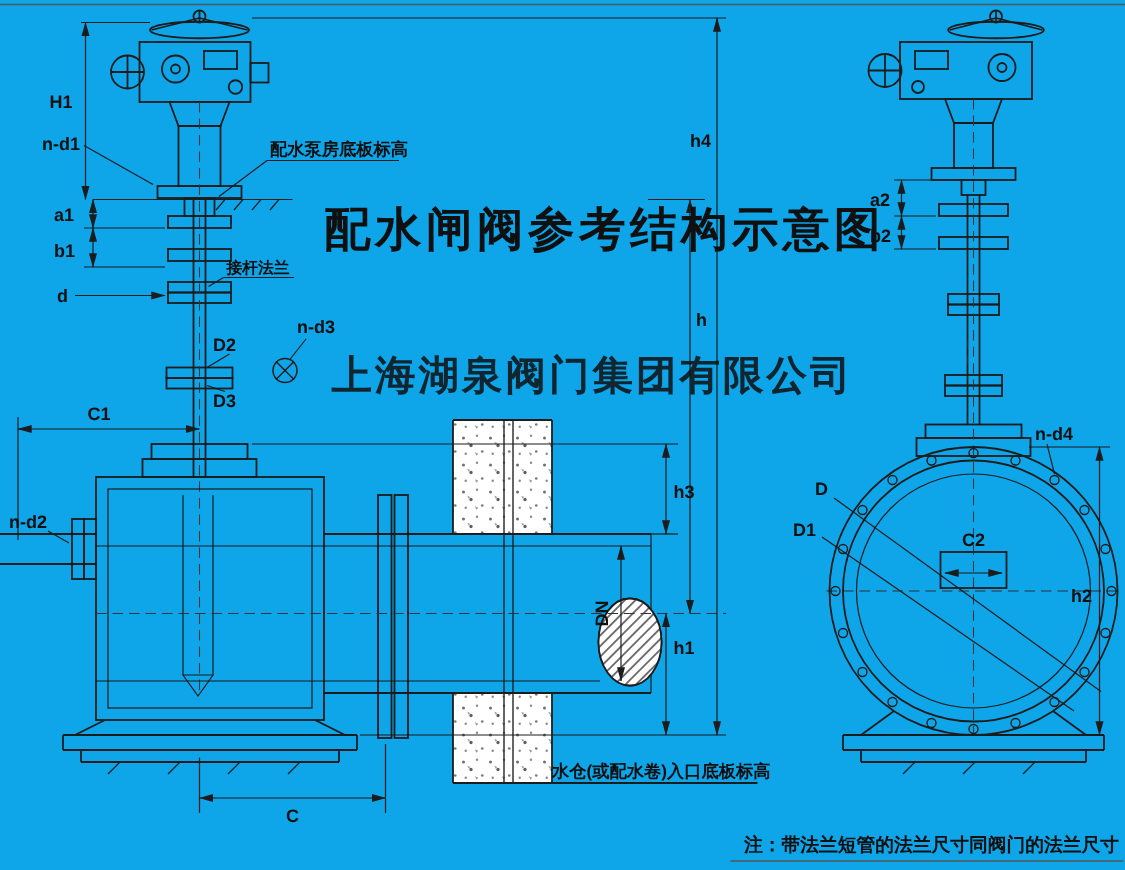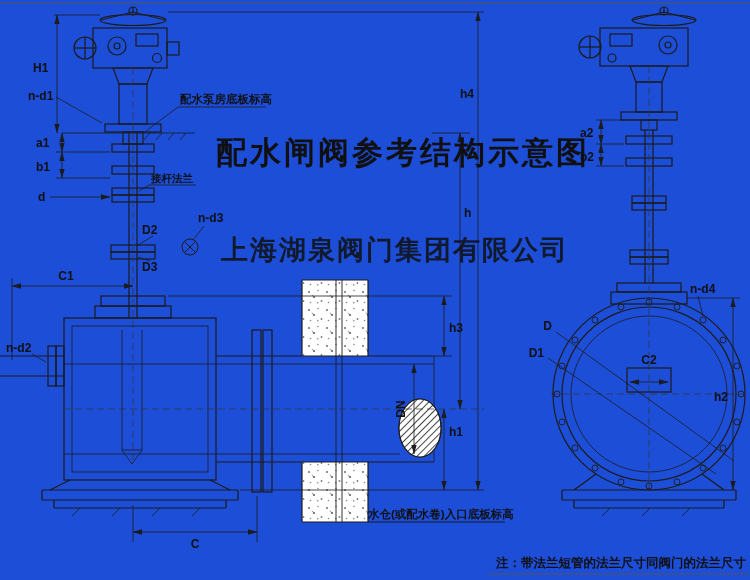--- a/index.html
+++ b/index.html
@@ -1,16 +1,16 @@
 <!DOCTYPE html>
 <html><head>
 <meta charset="utf-8">
 <style>
   html,body{margin:0;padding:0;background:#ffffff;}
-  .stage{position:relative;width:750px;height:580px;background:#1d4ed8;overflow:hidden;
+  .stage{position:relative;width:750px;height:580px;background:#0ea5e9;overflow:hidden;
          font-family:"Liberation Sans","DejaVu Sans",sans-serif;}
   svg{position:absolute;left:0;top:0;}
   svg text{fill:#101010;font-family:"Liberation Sans","DejaVu Sans",sans-serif;}
   .dim{font-size:12px;font-weight:bold;}
   .callout{font-size:11.5px;font-weight:bold;}
   .callout-sm{font-size:10.5px;font-weight:bold;}
   .title{font-size:31px;font-weight:bold;letter-spacing:3px;}
   .wm{font-size:27px;font-weight:bold;letter-spacing:2px;opacity:.85;}
   .note{font-size:12.5px;font-weight:bold;}
 </style>

